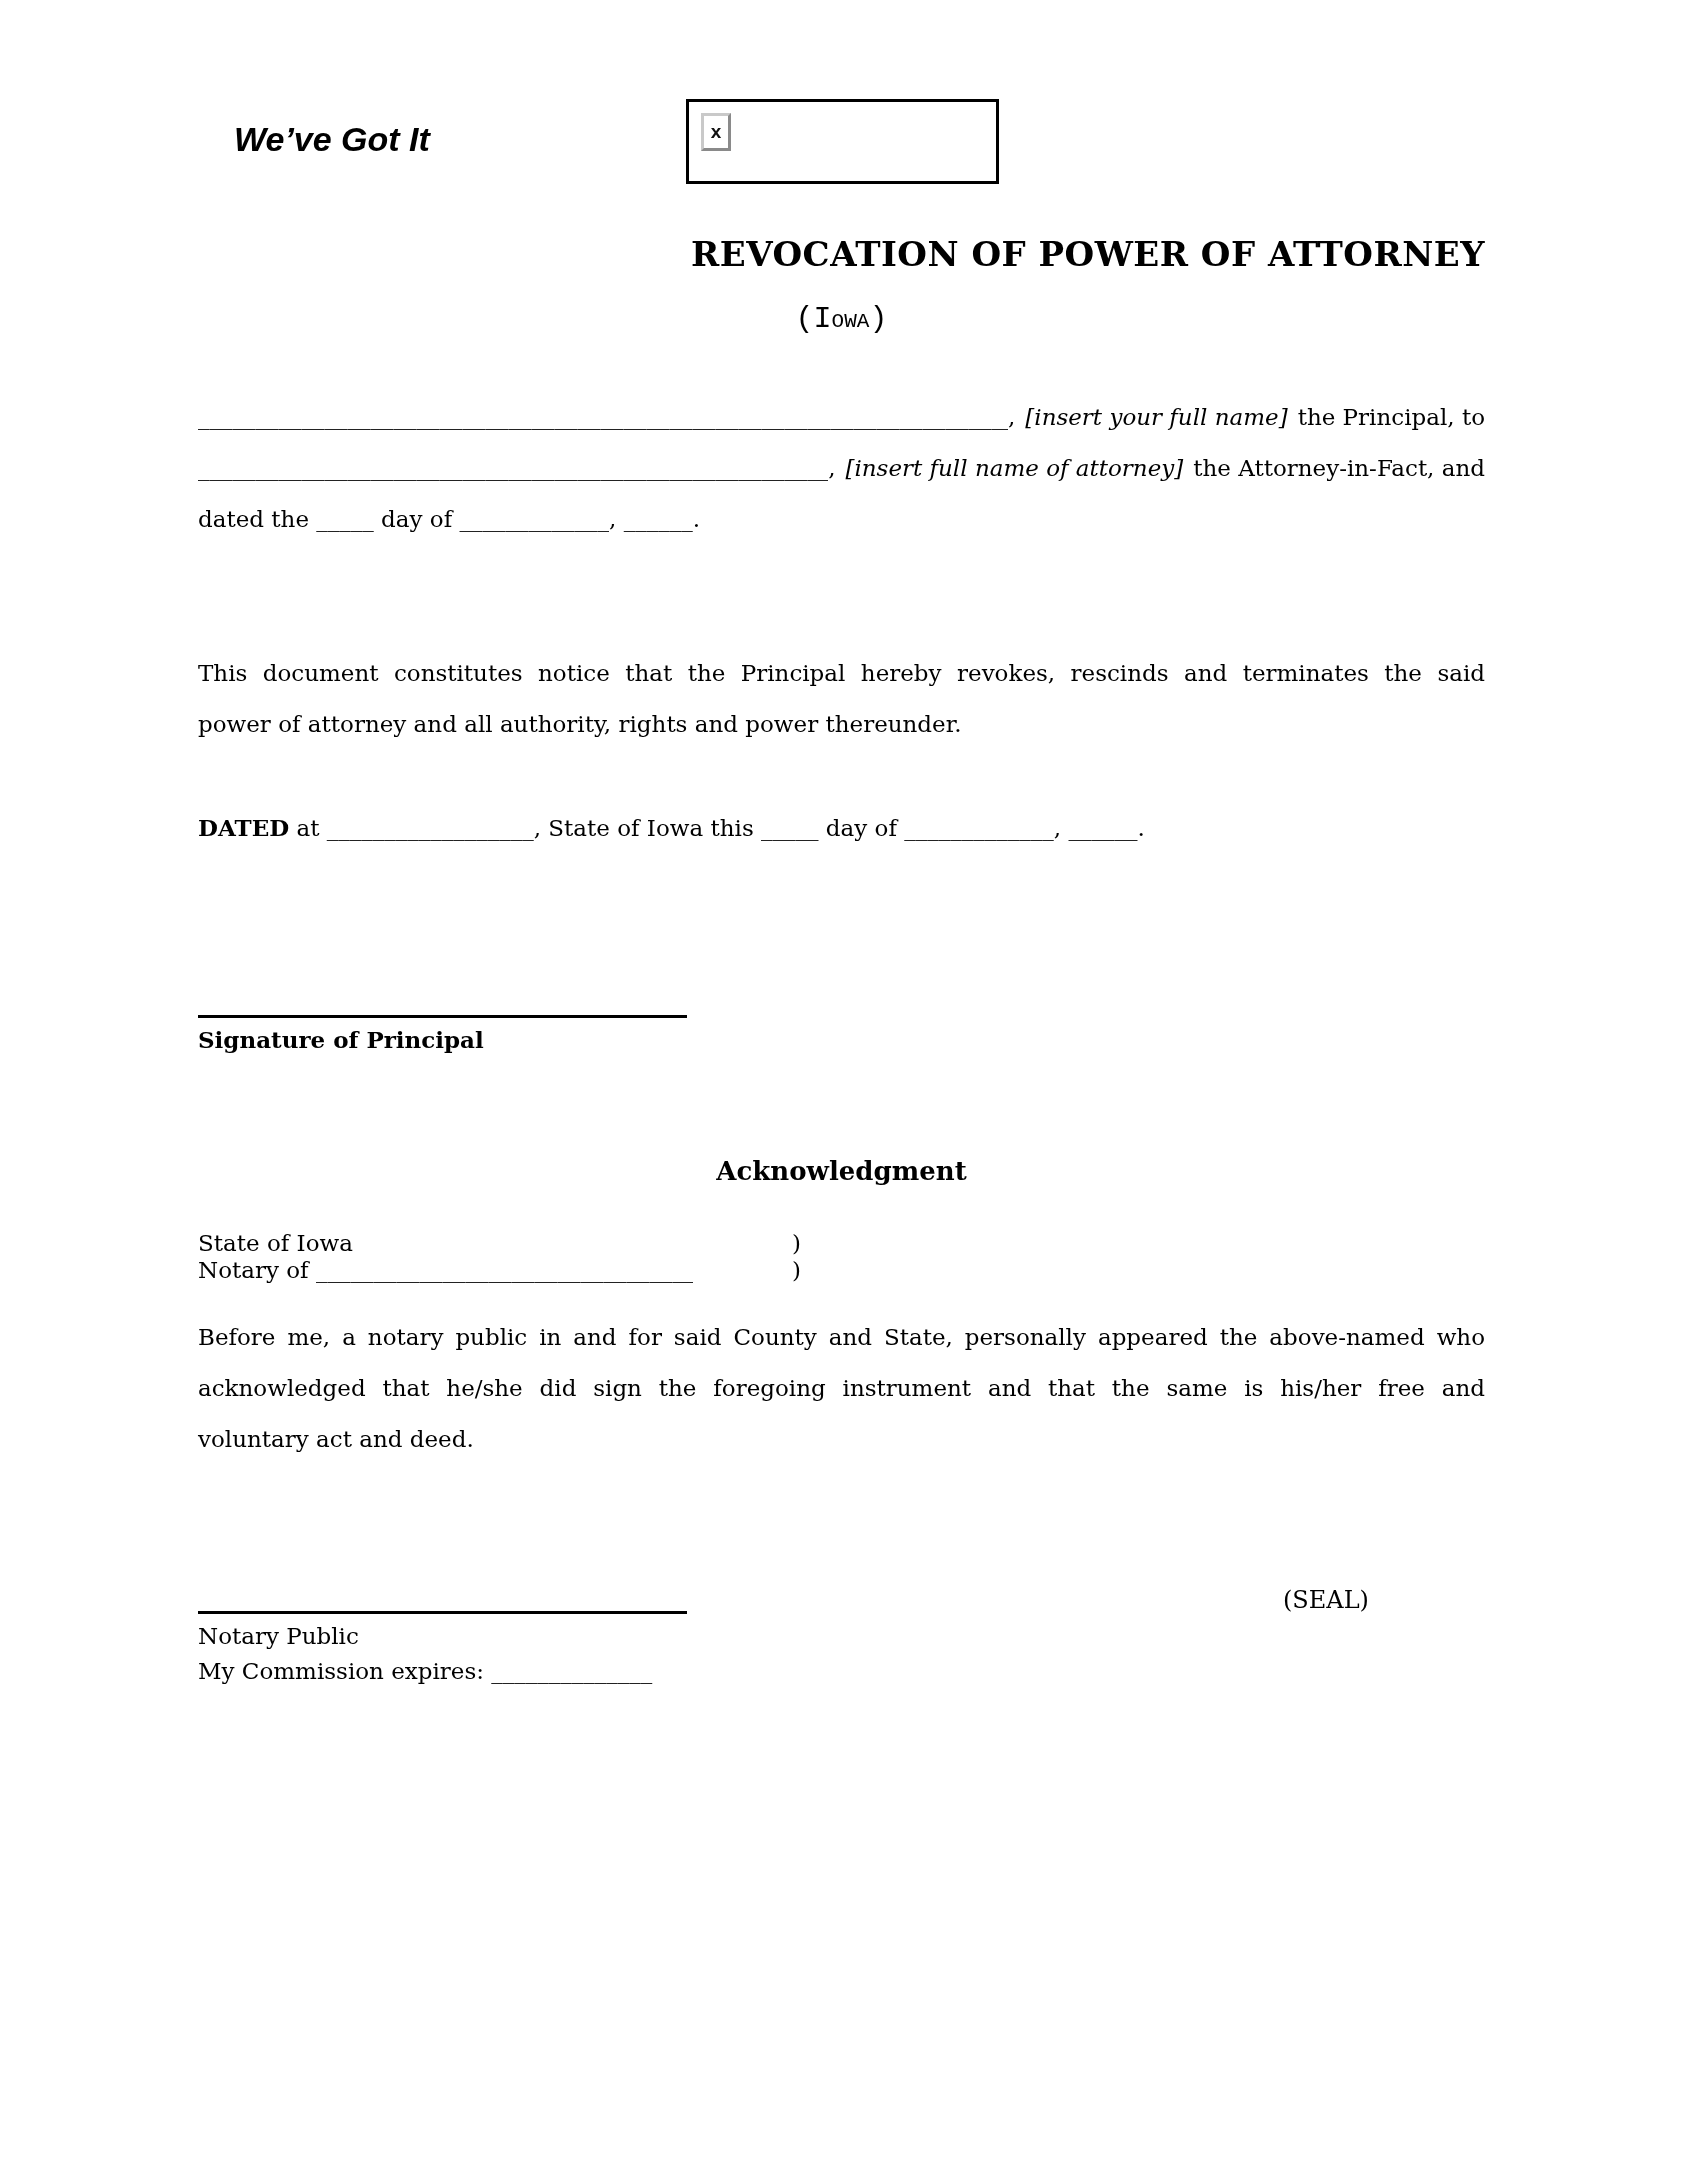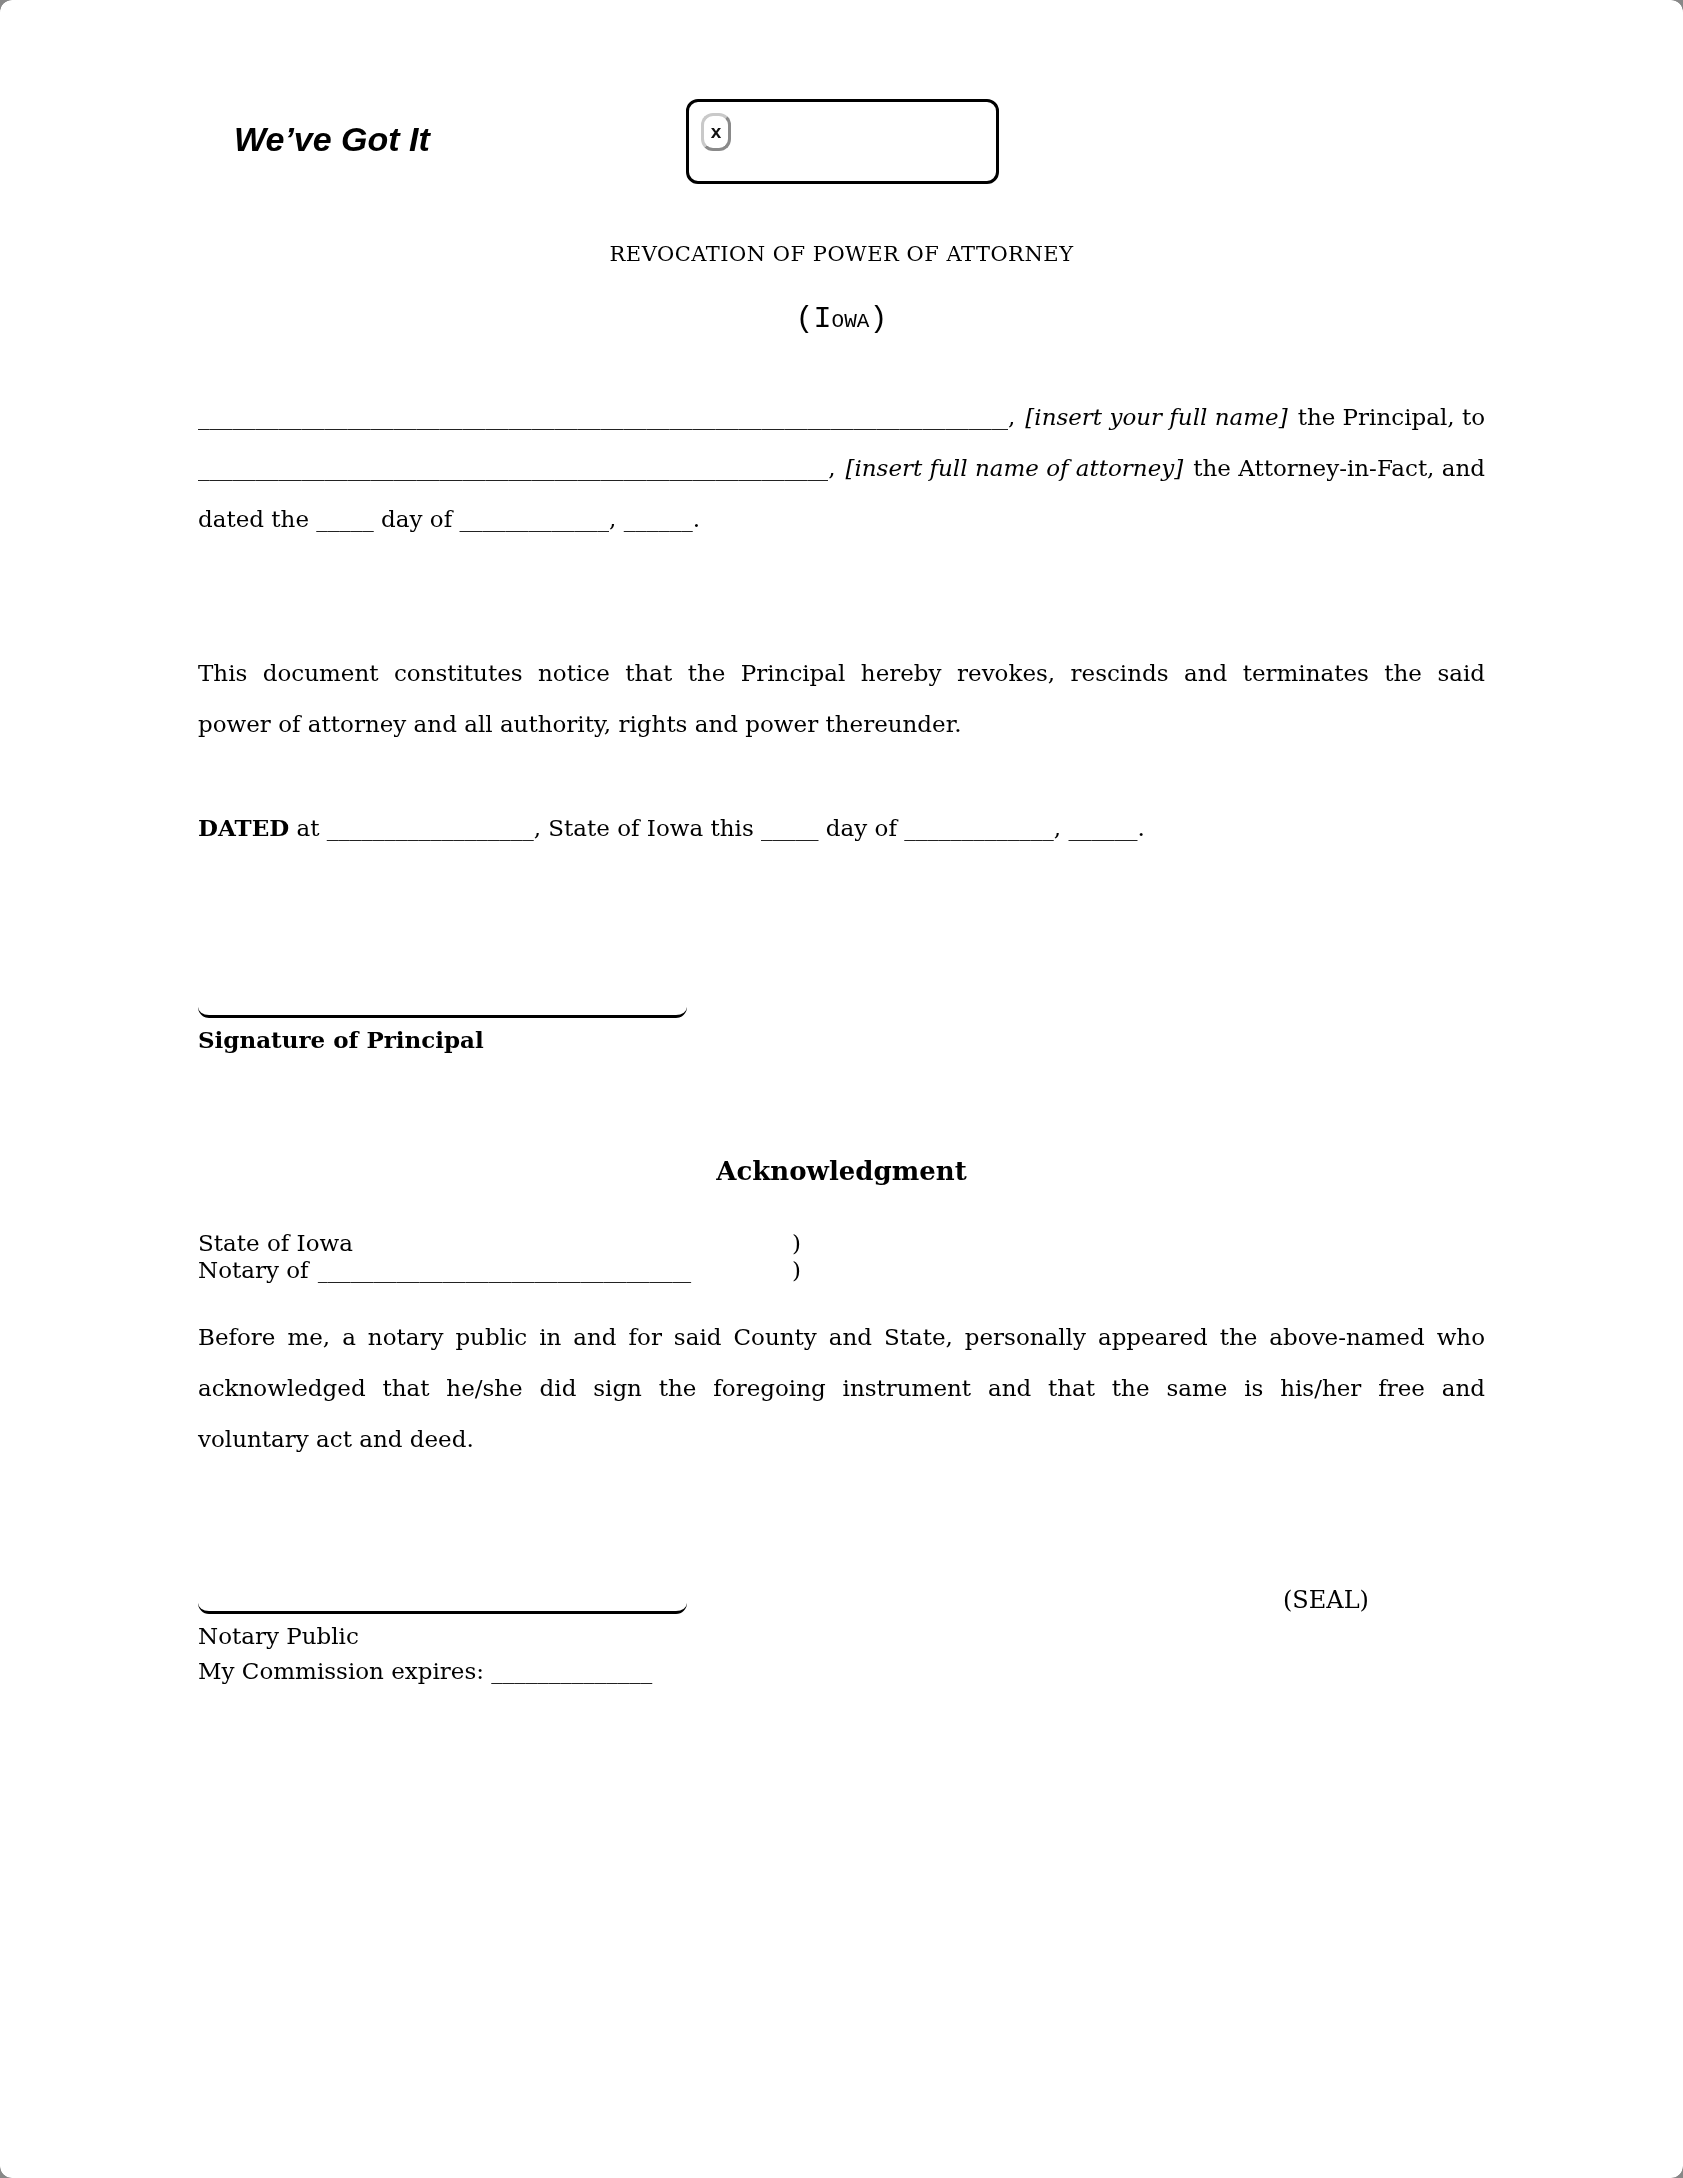--- a/index.html
+++ b/index.html
@@ -1,15 +1,15 @@
 <!DOCTYPE html>
 <html><head>
 <meta charset="utf-8">
 <style>
-  * { margin: 0; padding: 0; box-sizing: border-box; border-radius: 12px; }
+  * { margin: 0; padding: 0; box-sizing: border-box; }
   html, body { background: #888; }
   .page {
     position: relative;
     width: 1683px;
     height: 2178px;
     margin: 0 auto;
     background: #ffffff;
     font-family: "DejaVu Serif", serif;
     color: #000;
     overflow: hidden;
@@ -50,23 +50,24 @@
     color: #4f4f4f;
     border-bottom: 3px solid #4f4f4f;
     padding-bottom: 1px;
     text-decoration: none;
     display: inline-block;
   }
 
   
   .doc-title {
     left: 198px; top: 234px; width: 1287px;
-    text-align: center;
-    font-size: 21px; line-height: 40px;
+    text-align: right;
+    font-size: 34px; line-height: 40px;
     letter-spacing: 0.5px;
+    font-weight: bold;
   }
   .doc-subtitle {
     left: 198px; top: 299px; width: 1287px;
     text-align: center;
     font-size: 30px; line-height: 40px;
     font-variant: small-caps;
     font-family: Liberation Mono, monospace;
   }
 
   

